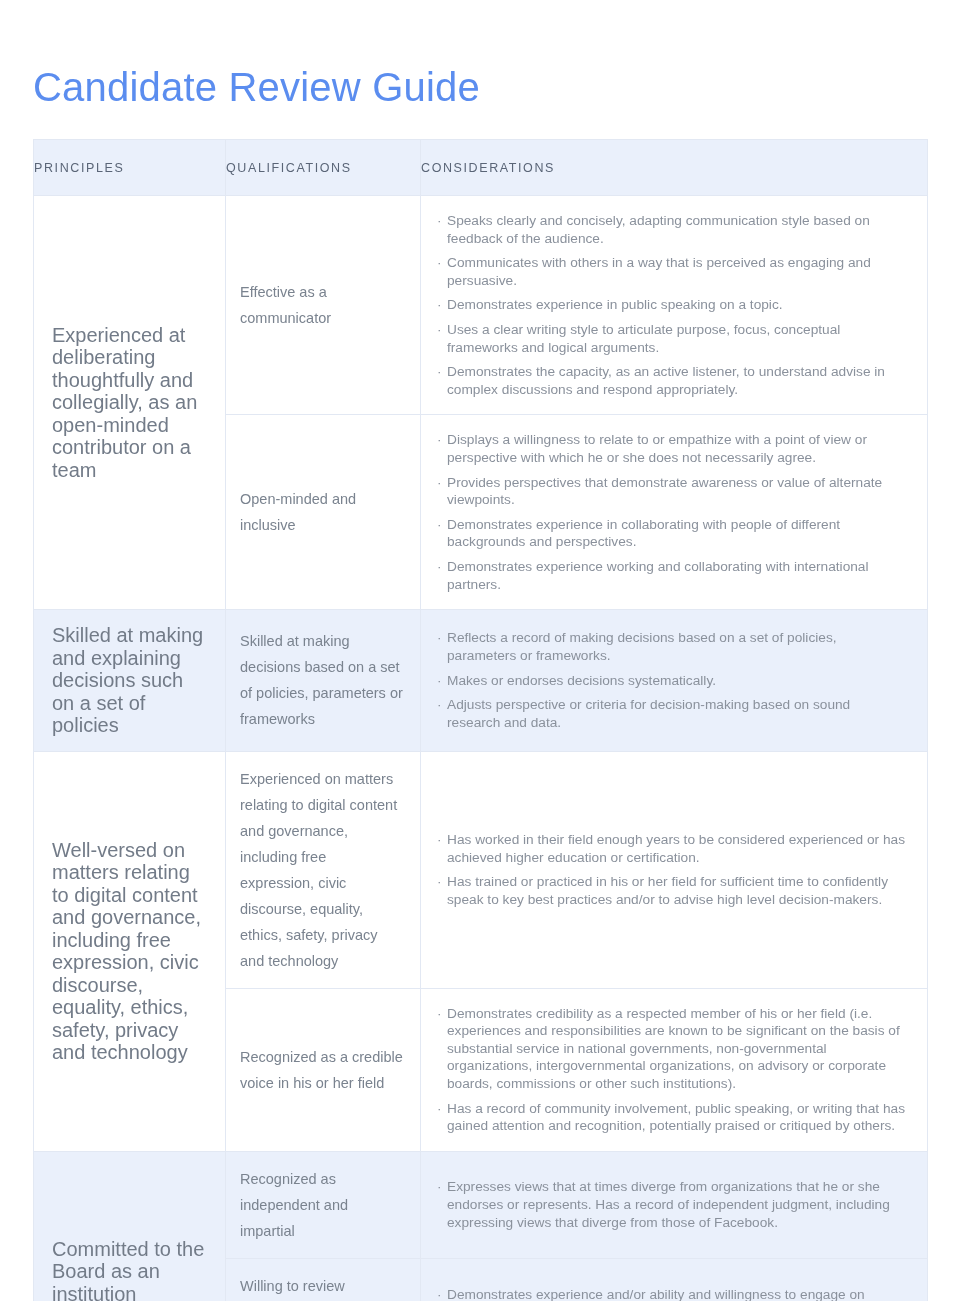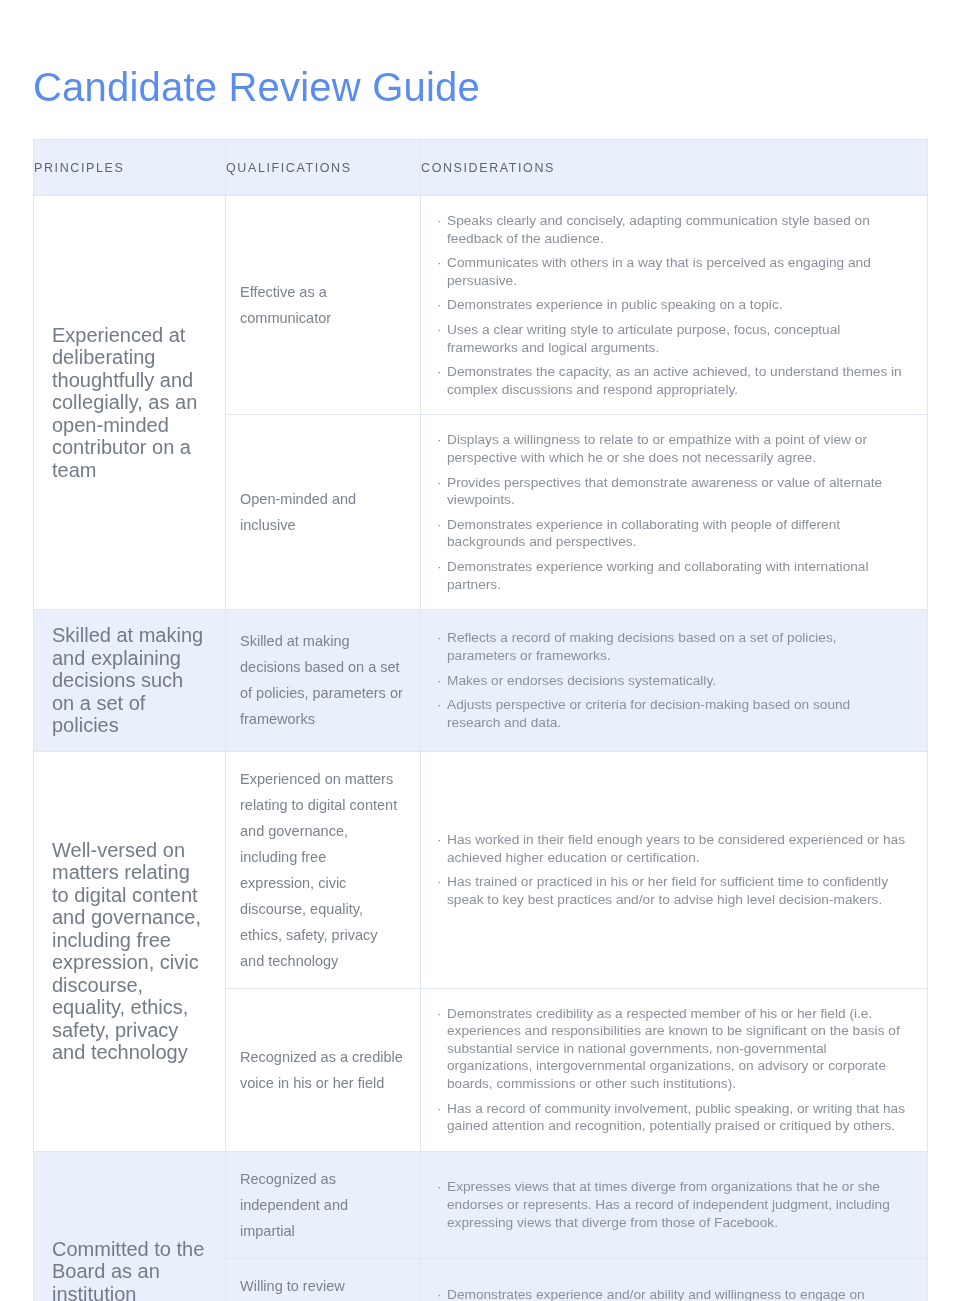--- a/index.html
+++ b/index.html
@@ -125,21 +125,21 @@
     <tbody id="tbody">
         <tr>
           <td class="principle" rowspan="2">Experienced at deliberating thoughtfully and collegially, as an open-minded contributor on a team</td>
           <td class="qualification">Effective as a communicator</td>
           <td class="considerations">
             <ul class="bullets">
               <li><span class="dot">·</span><span>Speaks clearly and concisely, adapting communication style based on feedback of the audience.</span></li>
               <li><span class="dot">·</span><span>Communicates with others in a way that is perceived as engaging and persuasive.</span></li>
               <li><span class="dot">·</span><span>Demonstrates experience in public speaking on a topic.</span></li>
               <li><span class="dot">·</span><span>Uses a clear writing style to articulate purpose, focus, conceptual frameworks and logical arguments.</span></li>
-              <li><span class="dot">·</span><span>Demonstrates the capacity, as an active achieved, to understand themes in complex discussions and respond appropriately.</span></li>
+              <li><span class="dot">·</span><span>Demonstrates the capacity, as an active listener, to understand advise in complex discussions and respond appropriately.</span></li>
             </ul>
           </td>
         </tr>
         <tr>
           <td class="qualification">Open-minded and inclusive</td>
           <td class="considerations">
             <ul class="bullets">
               <li><span class="dot">·</span><span>Displays a willingness to relate to or empathize with a point of view or perspective with which he or she does not necessarily agree.</span></li>
               <li><span class="dot">·</span><span>Provides perspectives that demonstrate awareness or value of alternate viewpoints.</span></li>
               <li><span class="dot">·</span><span>Demonstrates experience in collaborating with people of different backgrounds and perspectives.</span></li>

